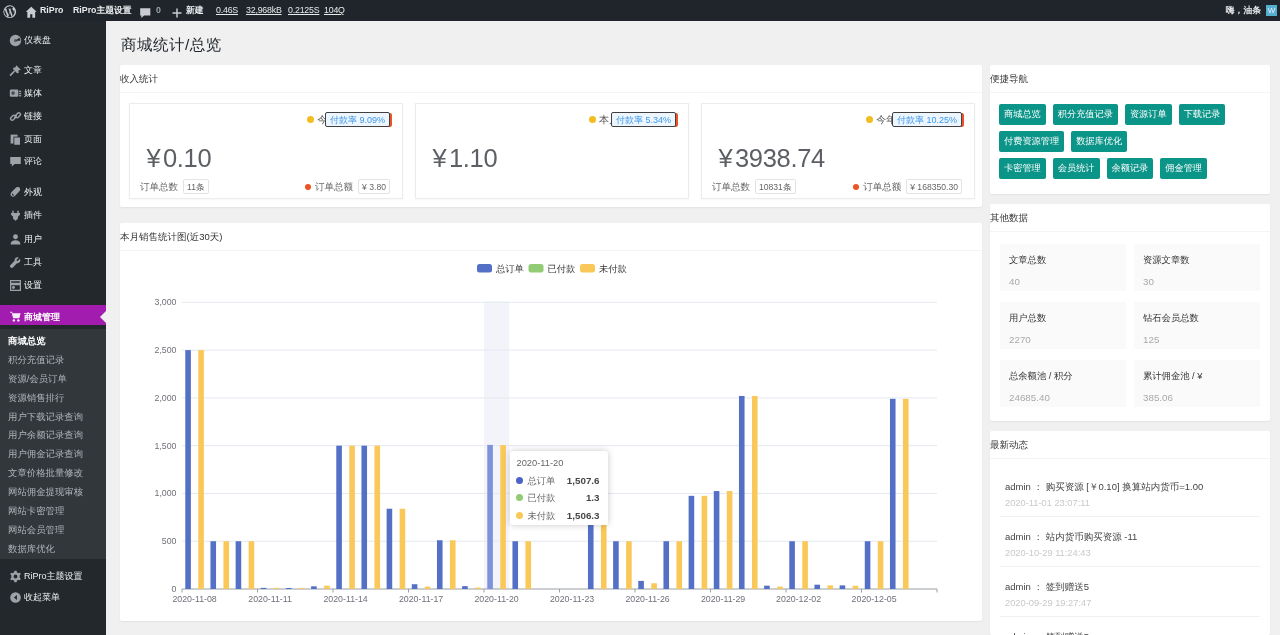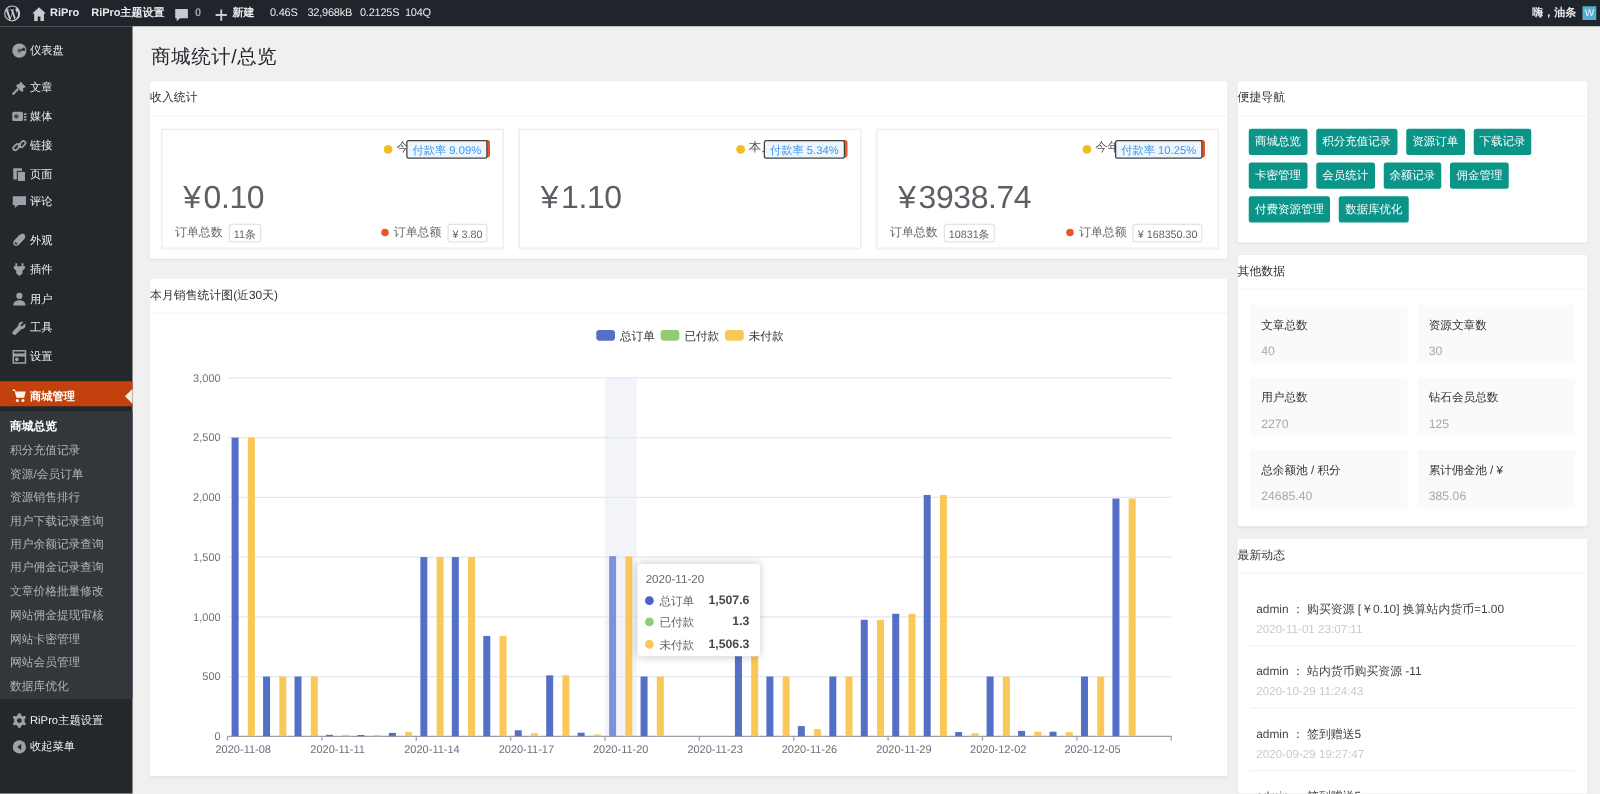--- a/index.html
+++ b/index.html
@@ -2,29 +2,29 @@
 <html><head><meta charset="utf-8">
 <style>
 * { margin:0; padding:0; box-sizing:border-box; }
 html,body { width:1280px; height:635px; overflow:hidden; font-family:"Liberation Sans",sans-serif; }
 body { background:#f0f0f1; position:relative; }
 
 
 #adminbar { position:absolute; left:0; top:0; width:1280px; height:21px; background:#20252b; z-index:50; }
 .ab-item { position:absolute; }
 .ab-t { position:absolute; top:0; height:21px; line-height:21px; color:#e8eaec; font-size:8.8px; font-weight:600; }
-.abb { font-weight:400; letter-spacing:-0.2px; }
+.abb { font-weight:400; letter-spacing:-0.2px;text-decoration:underline; }
 .avatar { position:absolute; right:3px; top:5px; width:11px; height:11px; background:#55b0cf; color:#eef; font-size:8px; text-align:center; line-height:11px; }
 
 
 #sidebar { position:absolute; left:0; top:21px; width:106px; height:614px; background:#23282d; }
 .mi { position:absolute; left:0; width:106px; height:21.7px; }
 .mico { position:absolute; left:9px; top:4px; opacity:.92; line-height:0; display:block; }
 .mlab { position:absolute; left:24px; top:0; height:21.7px; line-height:21.7px; font-size:9px; color:#eef0f1; }
-.mi.cur { background:#c2410c; height:20px; }
+.mi.cur { background:#a21caf; height:20px; }
 .mi.cur .mico { top:5px; }
 .mi.cur .mlab { line-height:24px; }
 .arrow { position:absolute; right:0; top:6px; width:0; height:0; border:6px solid transparent; border-right-color:#f0f0f1; }
 .submenu { position:absolute; left:0; top:308px; width:106px; height:229.8px; background:#32373c; padding-top:3px; }
 .smi { height:18.9px; line-height:18.9px; font-size:9.4px; color:#b0b5ba; padding-left:8px; }
 .smi.first { color:#fff; font-weight:bold; }
 
 
 #content { position:absolute; left:106px; top:21px; width:1174px; height:492px; }
 h1.pt { position:absolute; left:15px; top:14px; font-size:15.5px; font-weight:400; color:#23282d; letter-spacing:.5px; }
@@ -368,22 +368,22 @@
           <span class="d" style="background:#fac858;"></span>
           <span class="l">未付款</span>
           <span class="v">1,506.3</span>
         </div>
     </div>
   </div>
   <div class="panel" id="p-nav">
       <div class="ph">便捷导航</div>
       <div class="bwrap">
         <div class="brow"><span class="gbtn">商城总览</span><span class="gbtn">积分充值记录</span><span class="gbtn">资源订单</span><span class="gbtn">下载记录</span></div>
+        <div class="brow"><span class="gbtn">付费资源管理</span><span class="gbtn">数据库优化</span></div>
         <div class="brow"><span class="gbtn">卡密管理</span><span class="gbtn">会员统计</span><span class="gbtn">余额记录</span><span class="gbtn">佣金管理</span></div>
-        <div class="brow"><span class="gbtn">付费资源管理</span><span class="gbtn">数据库优化</span></div>
       </div>
     </div>
   <div class="panel" id="p-other">
       <div class="ph">其他数据</div>
       <div class="ogrid">
         <div class="ocell">
           <div class="ol">文章总数</div>
           <div class="ov">40</div>
         </div>
         <div class="ocell">

